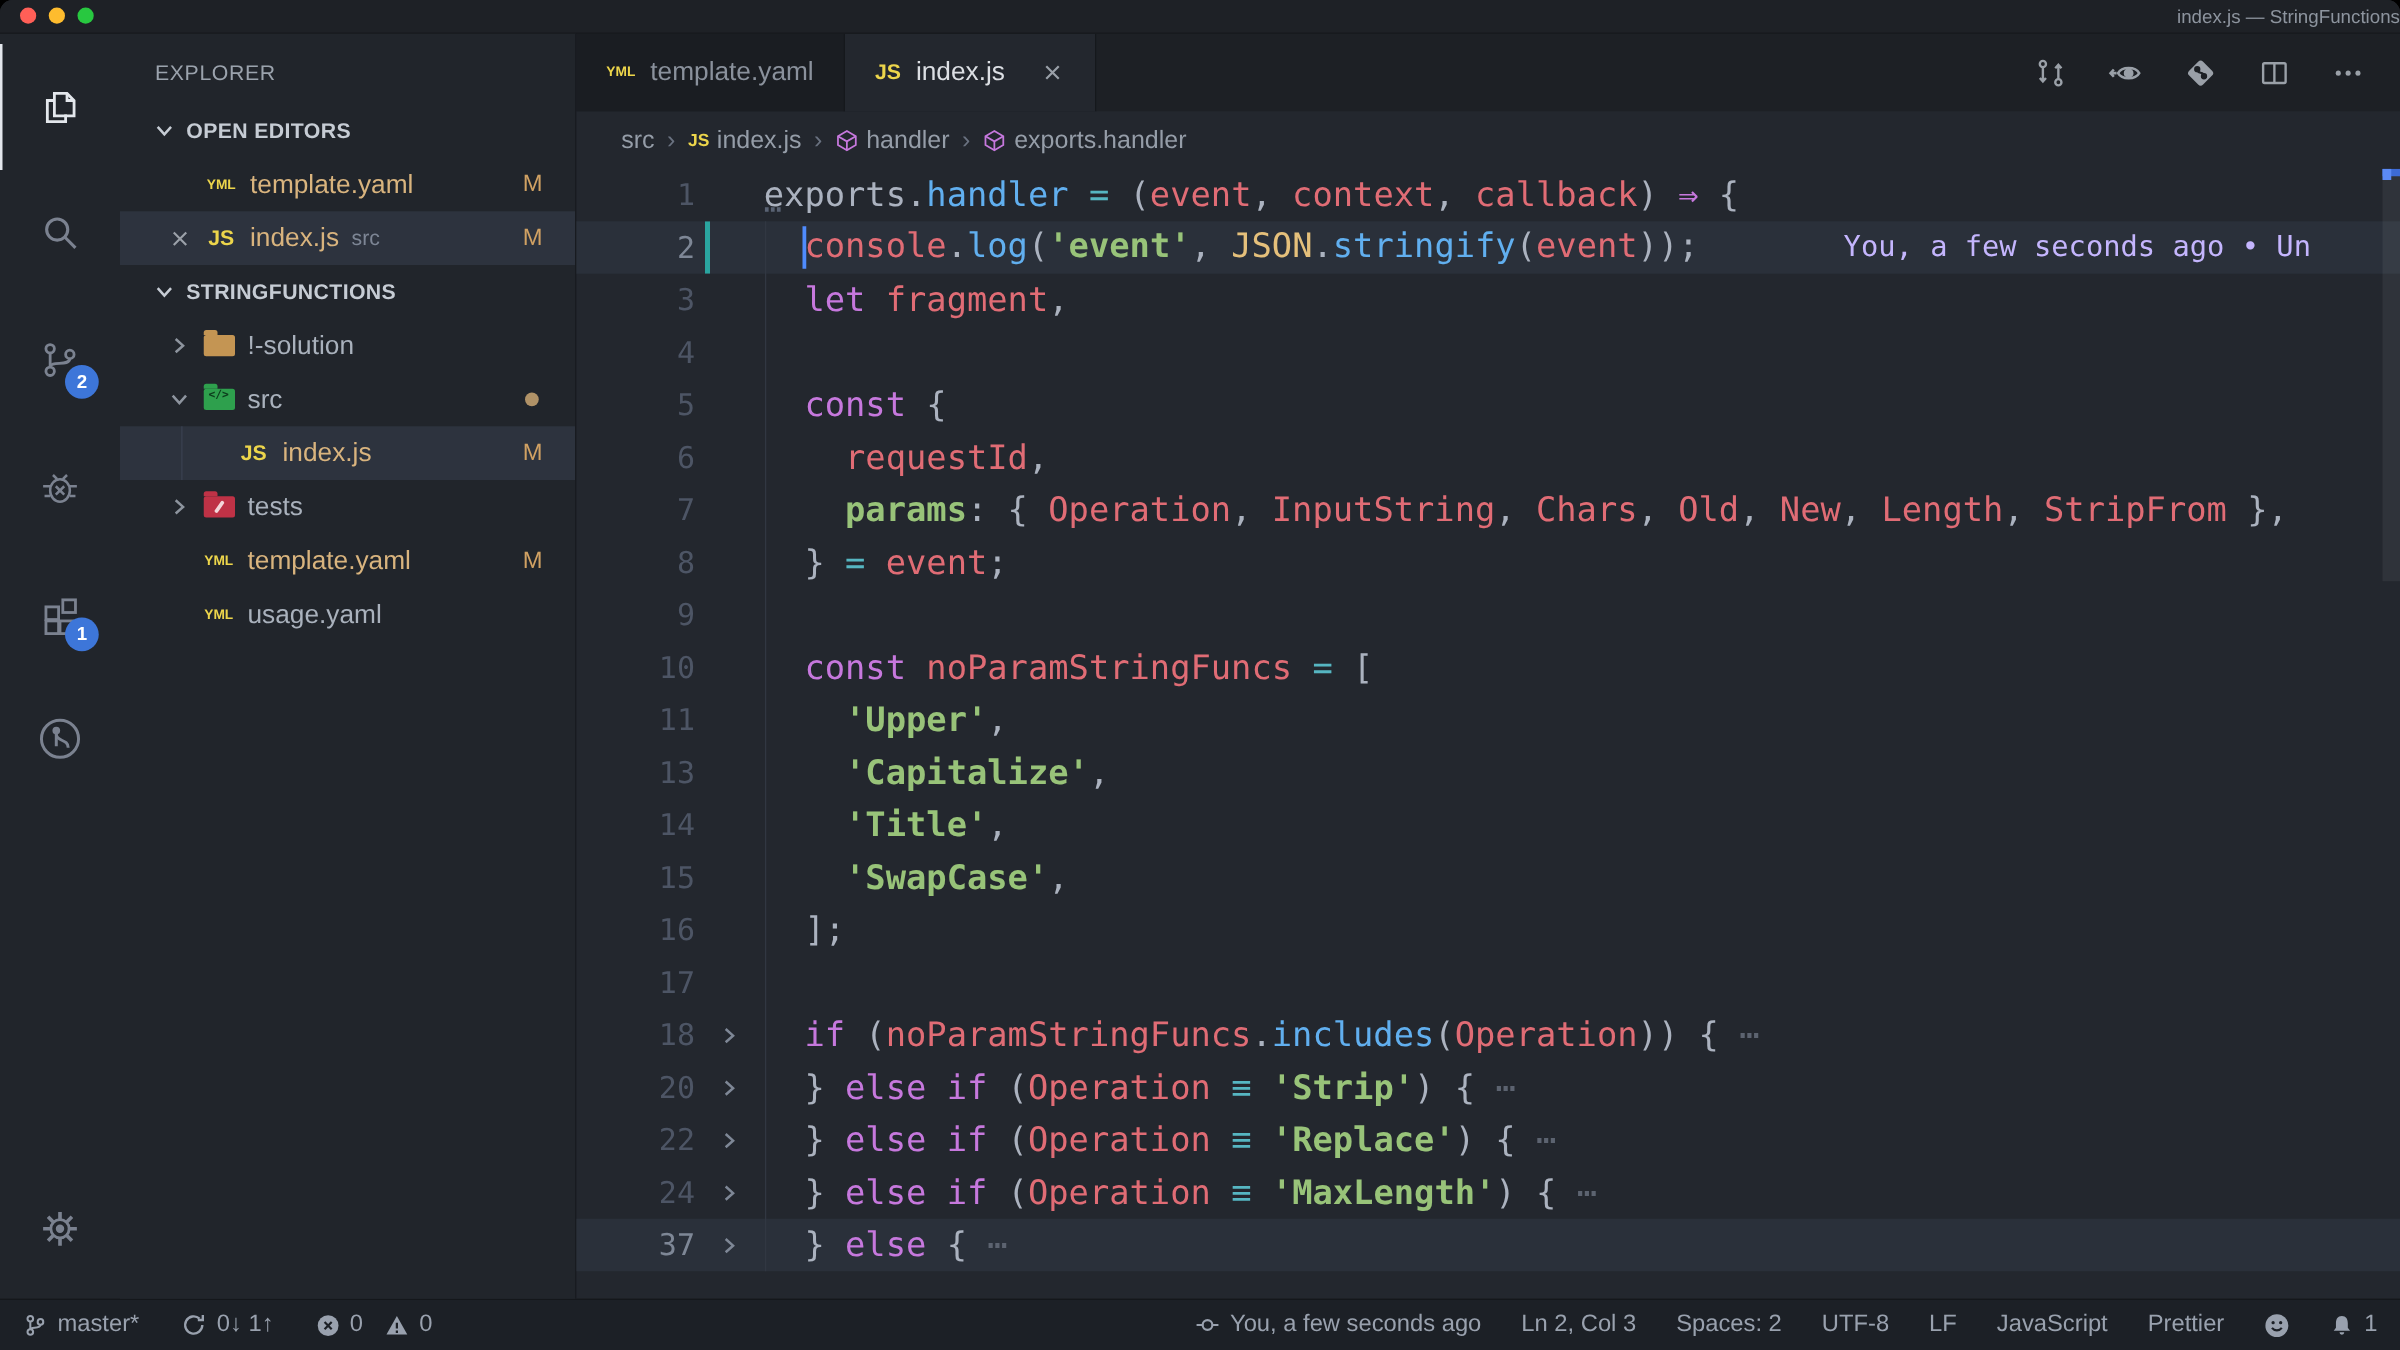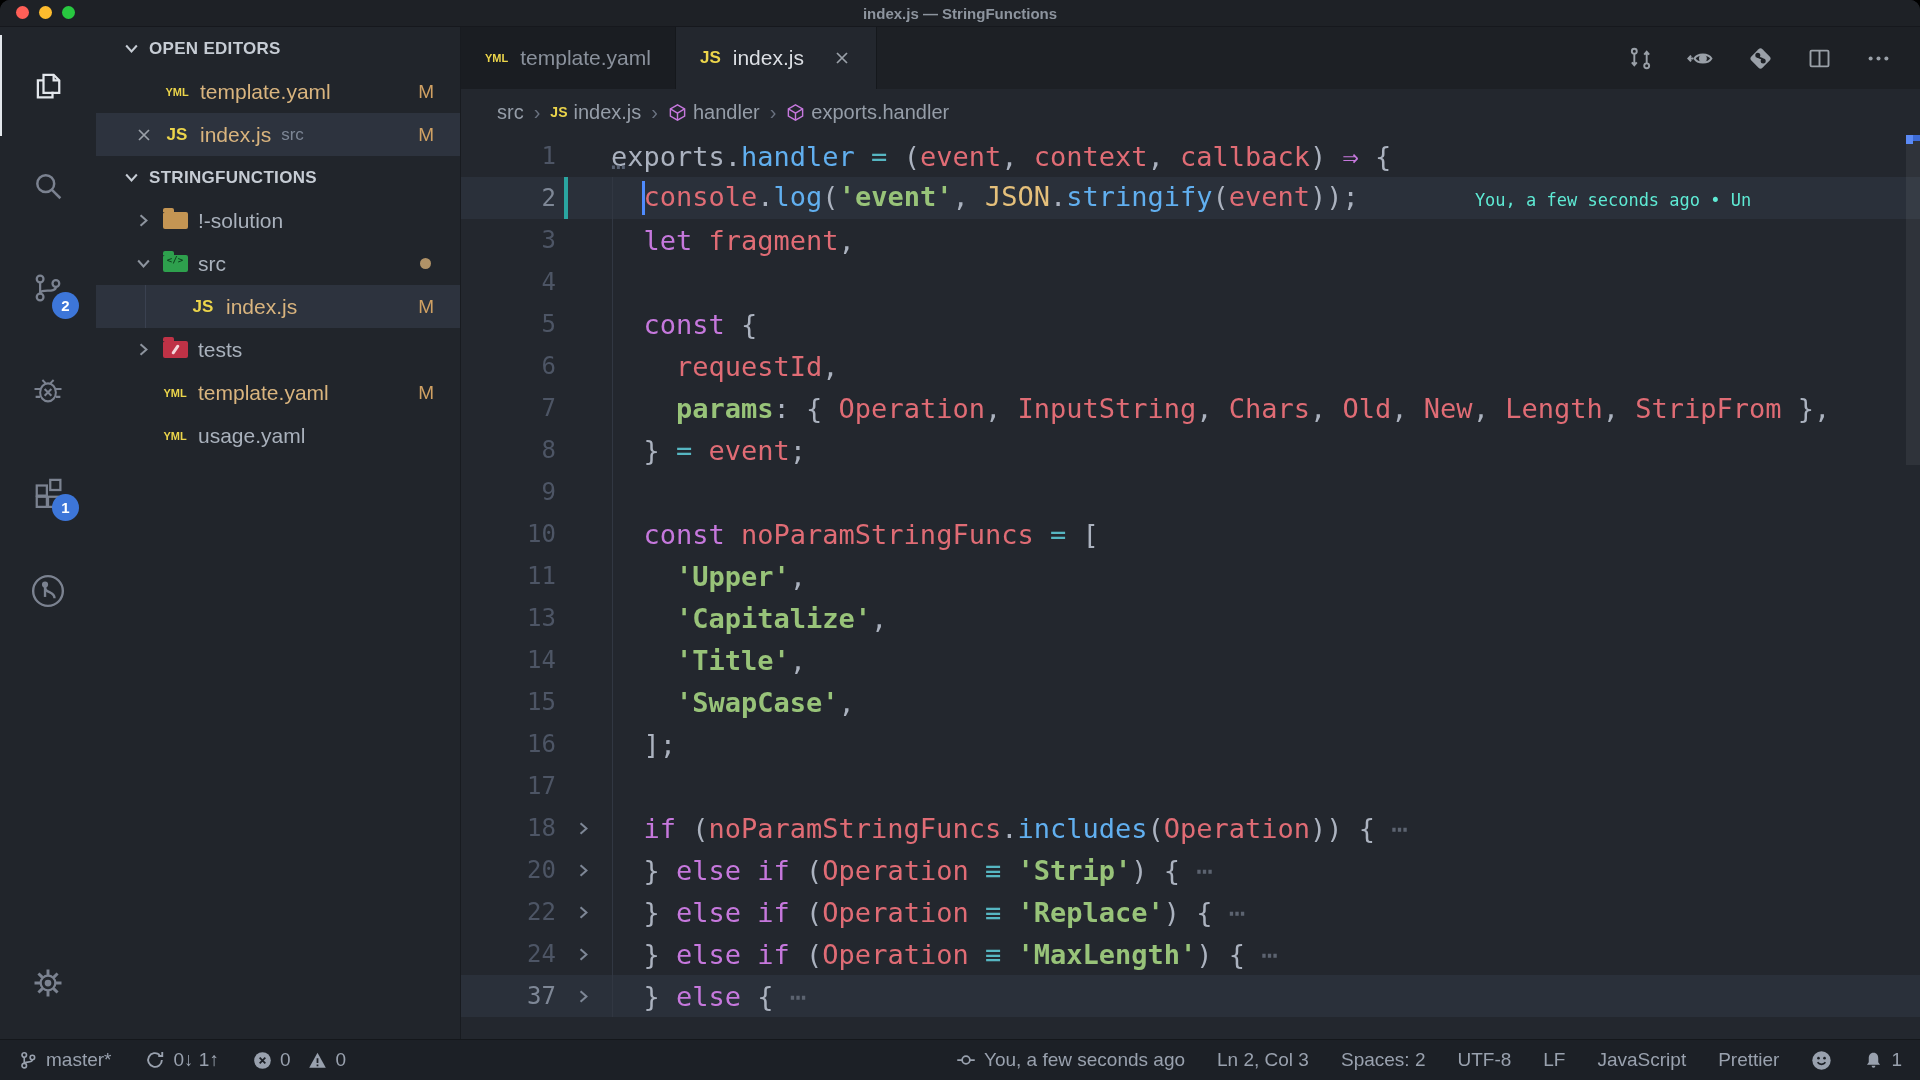--- a/index.html
+++ b/index.html
@@ -3,21 +3,21 @@
 <meta charset="utf-8">
 <style>
   html,body{margin:0;padding:0;background:#000;}
   body{width:1920px;height:1080px;overflow:hidden;font-family:"Liberation Sans",sans-serif;
        -webkit-font-smoothing:antialiased;}
   .window{width:1920px;height:1080px;display:flex;flex-direction:column;background:#23272e;
           border-radius:10px 10px 0 0;overflow:hidden;}
 
   
   .titlebar{height:26px;background:#1e2126;position:relative;display:flex;align-items:center;
-            justify-content:center;flex:none;border-bottom:1px solid #16181d;font-weight:bold;}
+            justify-content:flex-end;flex:none;border-bottom:1px solid #16181d;}
   .lights{position:absolute;left:16px;top:6px;display:flex;gap:10px;}
   .light{width:13px;height:13px;border-radius:50%;}
   .title-text{font-size:15px;color:#8d949e;}
 
   
   .main{flex:1;display:flex;min-height:0;}
 
   
   .activitybar{width:96px;background:#21252b;display:flex;flex-direction:column;align-items:center;
                flex:none;padding-top:8px;}
@@ -89,21 +89,21 @@
   .code-wrap{flex:1;position:relative;overflow:hidden;font-family:"DejaVu Sans Mono",monospace;}
   .crow{height:42px;display:flex;align-items:center;white-space:pre;position:relative;overflow:hidden;}
   .crow.hl{background:#2a303a;}
   .ln{width:95px;text-align:right;font-size:24px;color:#4d5565;flex:none;}
   .crow.hl .ln{color:#7e8796;}
   .fold{width:55px;flex:none;display:flex;justify-content:center;align-items:center;color:#7e8796;}
   .codetext{font-size:27px;flex:none;color:#abb2bf;}
   .tok-pun{color:#abb2bf;} .tok-kw{color:#c678dd;} .tok-var{color:#e06c75;}
   .tok-fn{color:#61afef;}  .tok-str{color:#98c379;font-weight:bold;} .tok-cls{color:#e5c07b;}
   .tok-op{color:#56b6c2;}  .tok-dim{color:#5c6370;}
-  .blame{color:#5eead4;margin-left:116px;font-size:17px;}
+  .blame{color:#c4b5fd;margin-left:116px;font-size:23px;}
   .cursor{display:inline-block;width:3px;height:34px;background:var(--cursor);
           vertical-align:middle;margin:0 -1.5px;}
   .gitbar{position:absolute;left:103px;top:0;width:4px;height:100%;background:var(--gitmod);}
   .lens-dots{position:absolute;left:150px;top:26px;color:#596273;font-size:24px;letter-spacing:2px;
              line-height:12px;z-index:3;}
   .indent-guide{position:absolute;left:151px;top:42px;width:1px;height:840px;background:#313742;z-index:2;}
   .scrollzone{position:absolute;top:0;right:0;width:14px;height:100%;}
   .scroll-thumb{position:absolute;top:0;right:0;width:14px;height:330px;background:rgba(255,255,255,.06);}
   .ruler-mark{position:absolute;top:0;right:0;width:14px;height:6px;background:#3d6bd6;}
   .ruler-mark::after{content:"";position:absolute;left:0;top:0;width:7px;height:9px;background:#5b8af5;}
@@ -200,20 +200,21 @@
             <svg viewBox="0 0 32 32" width="36" height="36" fill="none" stroke="currentColor" stroke-width="2">
               <circle cx="16" cy="16" r="6.5"></circle>
               <circle cx="16" cy="16" r="2" fill="currentColor"></circle>
               <path stroke-width="2.6" d="M16 4v5M16 23v5M4 16h5M23 16h5M7.5 7.5l3.5 3.5M21 21l3.5 3.5M24.5 7.5L21 11M11 21l-3.5 3.5"></path>
             </svg>
           </span>
         </div>
       </div>
 
     <div class="sidebar">
+      <div class="side-title">EXPLORER</div>
       <div id="side-sections">
           <div class="sec-header">
             <span class="icon rot90">
               <svg viewBox="0 0 16 16" width="19" height="19" fill="none" stroke="currentColor" stroke-width="1.7">
                 <path d="M5.5 3.5L10.5 8l-5 4.5"></path>
               </svg>
             </span>
             <span class="sec-label">OPEN EDITORS</span>
           </div>
           <div class="row">

